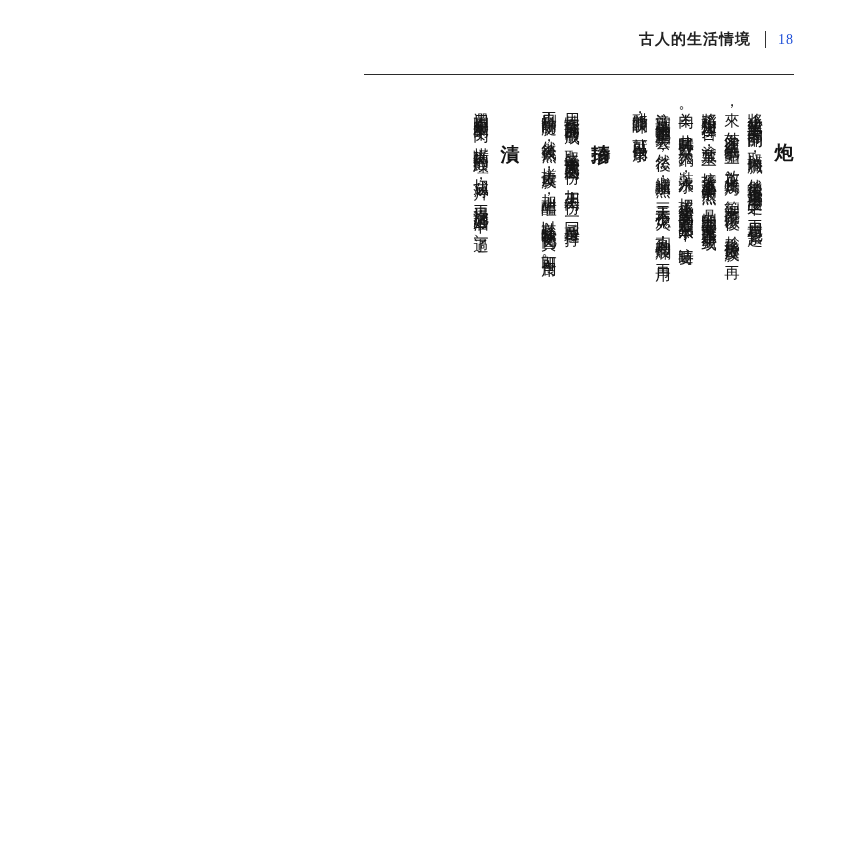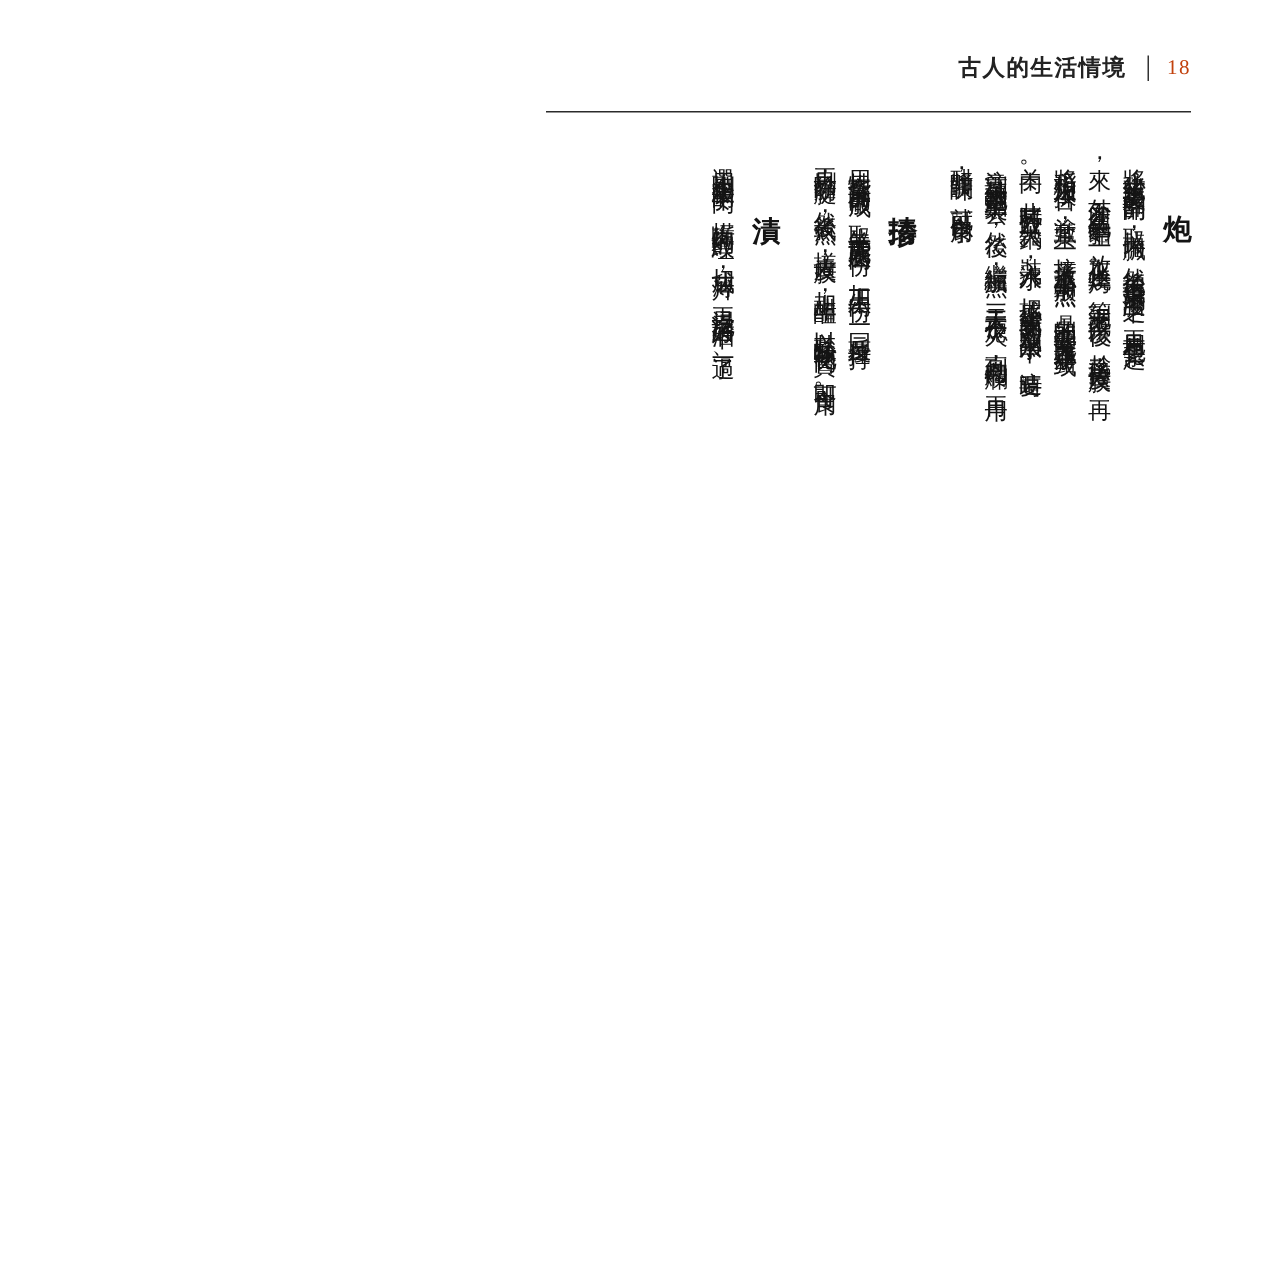--- a/index.html
+++ b/index.html
@@ -17,21 +17,21 @@
   .page {
     position: relative;
     width: 850px;
     height: 850px;
     background: #ffffff;
     box-sizing: border-box;
   }
   
   .header {
     position: absolute;
-    top: 36px;
+    top: 30px;
     right: 56px;
     display: flex;
     align-items: center;
     font-size: 15px;
     letter-spacing: 1px;
     color: #222;
   }
   .header-title {
     font-family: "Liberation Serif", "DejaVu Serif", serif;
     font-weight: 600;
@@ -40,21 +40,21 @@
   .header-sep {
     display: inline-block;
     width: 1px;
     height: 17px;
     background: #333;
     margin: 0 12px 0 14px;
   }
   .header-page {
     font-family: "Liberation Serif", "DejaVu Serif", serif;
     font-size: 14px;
-    color: #c2410c;
+    color: #1d4ed8;
   }
   .header-rule {
     position: absolute;
     top: 74px;
     right: 56px;
     width: 430px;
     height: 1px;
     background: #2b2b2b;
   }
 

